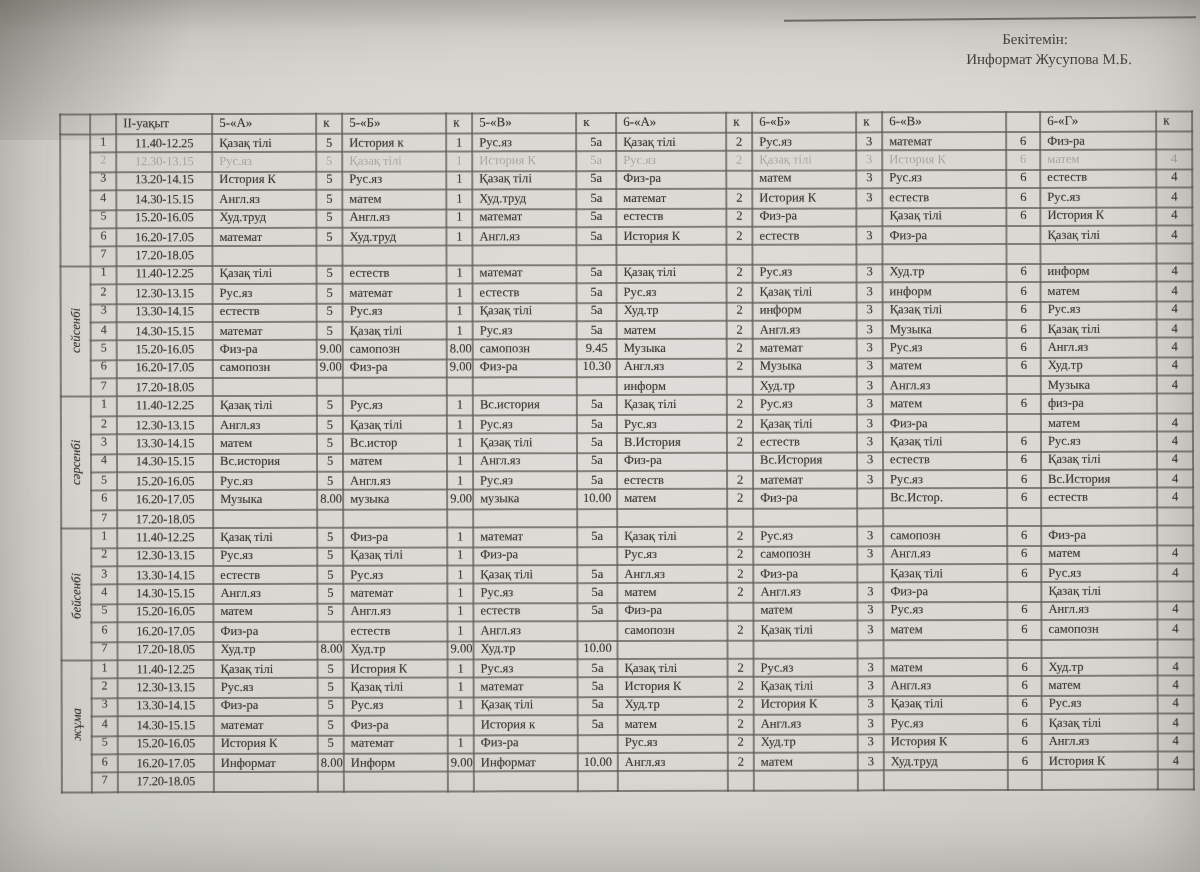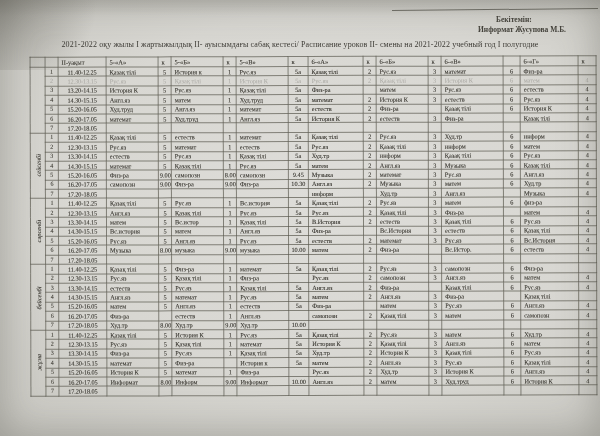--- a/index.html
+++ b/index.html
@@ -8,21 +8,21 @@
     background:radial-gradient(ellipse at 55% 45%, #deddd9 0%, #d8d7d2 55%, #c7c6c0 100%);}
   .vignette{position:absolute;inset:0;pointer-events:none;
     box-shadow:inset 0 0 40px rgba(70,68,60,0.35);}
   .corner-shadow{position:absolute;left:0;top:0;width:120px;height:70px;
     background:radial-gradient(circle at 0 0, rgba(88,86,78,0.45), rgba(88,86,78,0) 70%);}
   .top-strip{position:absolute;left:0;top:0;width:100%;height:16px;
     background:linear-gradient(180deg, rgba(120,118,110,0.20), rgba(120,118,110,0));}
   .artifact-line{position:absolute;top:9px;left:392px;width:206px;height:1px;
     background:rgba(82,80,72,0.75);transform:rotate(-0.5deg);}
   .approval{position:absolute;top:15px;right:34px;text-align:left;
-    font-size:7.5px;line-height:10px;color:#45433c;font-weight:bold;}
+    font-size:7.5px;line-height:10px;color:#45433c;}
   .approval .l1{padding-left:18px;}
   .doc-title{position:absolute;top:40px;left:10px;width:580px;text-align:center;
     font-size:8px;color:#3d3b35;letter-spacing:0.1px;}
   table.tt{position:absolute;left:30px;top:56px;border-collapse:collapse;
     table-layout:fixed;width:566px;transform:rotate(-0.15deg);}
   .tt th,.tt td{border:0.5px solid rgba(90,88,78,0.7);padding:0 1px;
     font-size:6.3px;line-height:7px;color:#3f3d37;white-space:nowrap;overflow:hidden;
     font-weight:normal;text-shadow:0 0 0.5px rgba(68,66,58,0.5);}
   .tt thead tr{height:10px;}
   .tt tbody tr{height:9.4px;}
@@ -41,21 +41,20 @@
 <div class="photo">
   <div class="top-strip"></div>
   <div class="corner-shadow"></div>
   <div class="artifact-line"></div>
 
   <div class="approval">
     <div class="l1">Бекітемін:</div>
     <div class="l2">Информат Жусупова М.Б.</div>
   </div>
 
-  <div class="doc-title">2021-2022 оқу жылы І жартыжылдық ІІ- ауысымдағы сабақ кестесі/  Расписание уроков ІІ- смены на 2021-2022 учебный год І полугодие</div>
 
   <table class="tt">
     <colgroup>
       <col style="width:15px">
         <col style="width:13px">
         <col style="width:48px">
       <col style="width:52px">
         <col style="width:13px">
       <col style="width:52px">
         <col style="width:13px">

